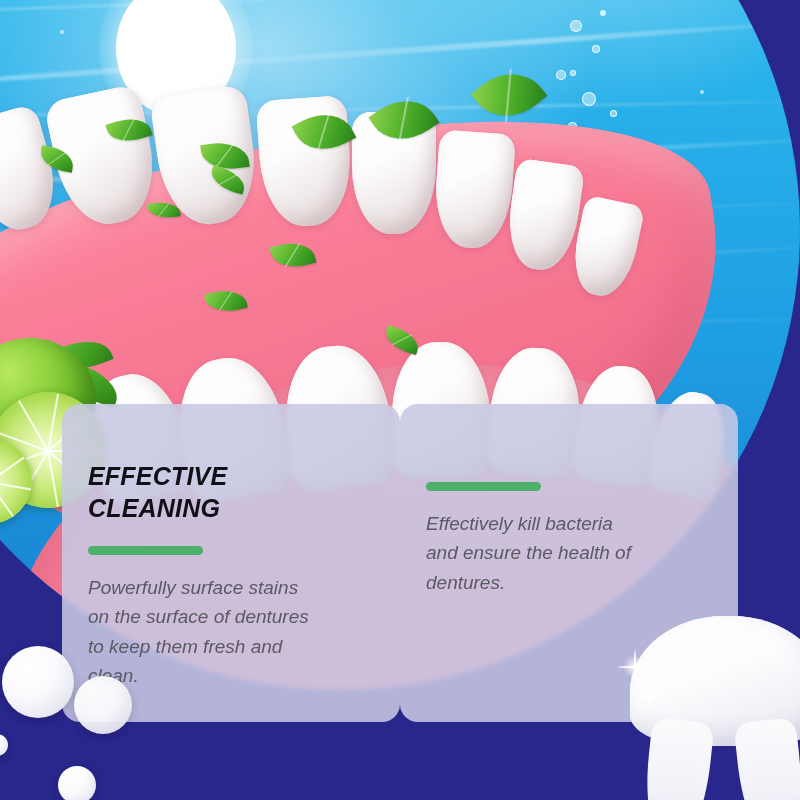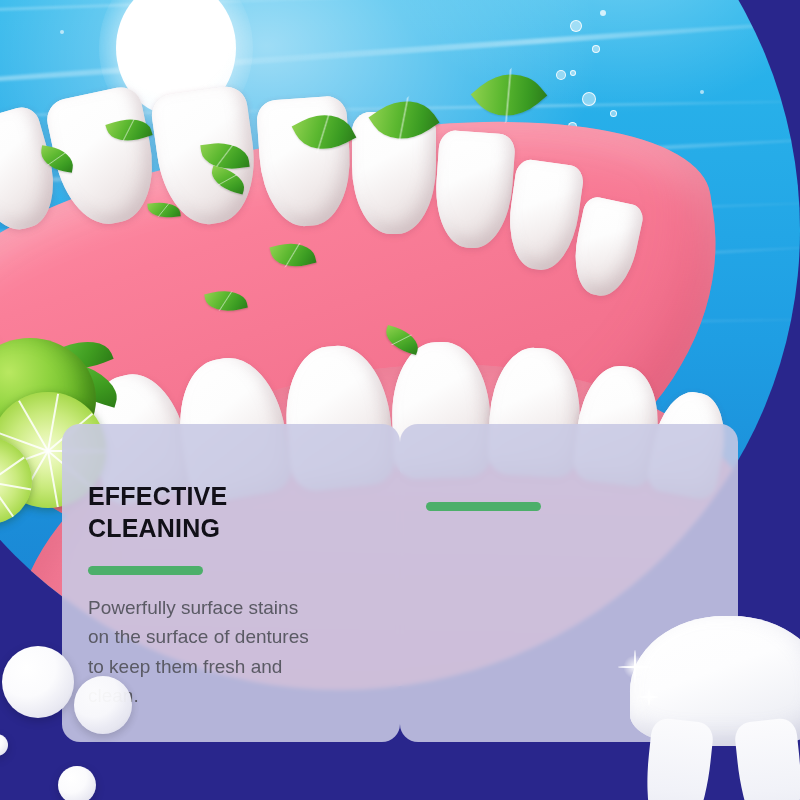--- a/index.html
+++ b/index.html
@@ -143,22 +143,22 @@
   }
   .sparkle4::before,.sparkle4::after{
     content:"";position:absolute;left:50%;top:50%;background:#fff;
     transform:translate(-50%,-50%);
   }
   .sparkle4::before{width:2px;height:100%;border-radius:50%;}
   .sparkle4::after{width:100%;height:2px;border-radius:50%;}
 
   
   .cards{
-    position:absolute;left:62px;top:424px;width:676px;height:318px;
-    display:flex;
+    position:absolute;left:62px;top:404px;width:676px;height:318px;
+    display:flex;font-style:italic;
   }
   .card{
     flex:1;
     background:rgba(199,200,228,.88);
     border-radius:18px;
     padding:56px 26px 0 26px;
     backdrop-filter:blur(2px);
     position:relative;
   }
   .card-title{
@@ -290,20 +290,23 @@
 CLEANING</h2>
       <div class="accent"></div>
       <p class="card-body">Powerfully surface stains
 on the surface of dentures
 to keep them fresh and
 clean.</p>
     </div>
 
     <div class="card">
       <div class="accent"></div>
+      <p class="card-body">Effectively kill bacteria
+and ensure the health of
+dentures.</p>
     </div>
 
   </div>
 
   <div class="bub" style="left:2px;top:646px;width:72px;height:72px;"></div>
   <div class="bub" style="left:58px;top:766px;width:38px;height:38px;"></div>
   <div class="bub" style="left:-14px;top:734px;width:22px;height:22px;"></div>
   <div class="bub" style="left:74px;top:676px;width:58px;height:58px;opacity:.95;"></div>
 
   <div class="molar">

